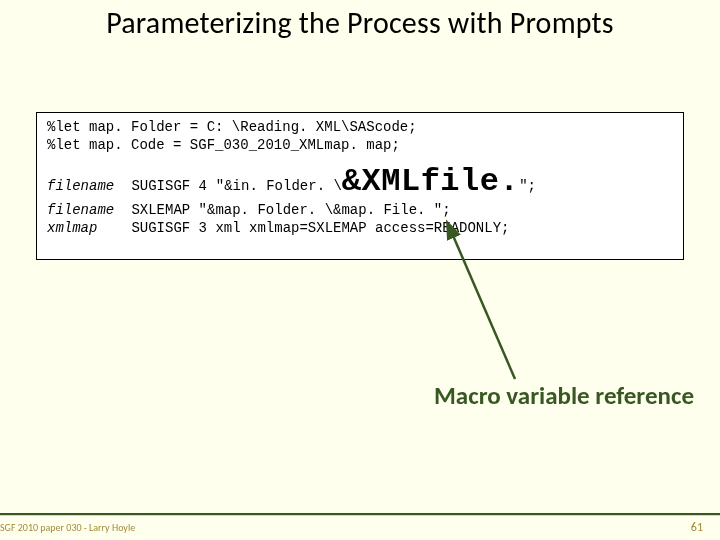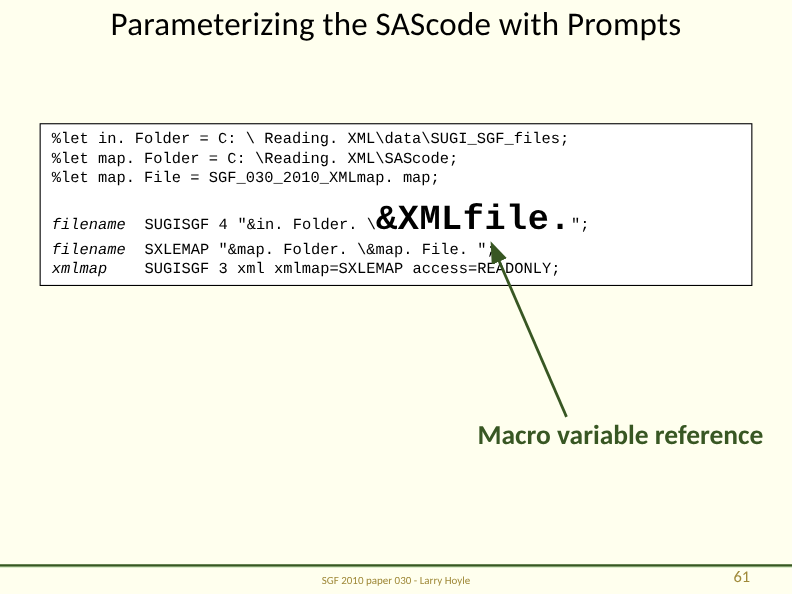--- a/index.html
+++ b/index.html
@@ -66,44 +66,43 @@
     bottom: 24px;
     width: 100%;
     height: 3px;
     background: #c5e0b3;
     border-top: 2px solid #385723;
   }
   .footer-center {
     position: absolute;
     bottom: 6px;
     width: 100%;
-    text-align: center;
+    text-align: left;
     font-size: 10px;
     color: #a08a3a;
     margin-top: 26px;
   }
   .footer-right {
     position: absolute;
     bottom: 6px;
-    right: 38px;
-    font-size: 15px;
+    right: 17px;
+    font-size: 12px;
     color: #a08a3a;
   }
 </style>
 </head>
 <body>
 
 <div class="title">
-  <span>Parameterizing the SAScode with Prompts</span><br>
+  <span>Parameterizing the Process with Prompts</span><br>
 </div>
 
 <div class="codebox">
-  <div class="row">%let in. Folder = C: \ Reading. XML\data\SUGI_SGF_files;</div>
   <div class="row">%let map. Folder = C: \Reading. XML\SAScode;</div>
-  <div class="row">%let map. File = SGF_030_2010_XMLmap. map;</div>
+  <div class="row">%let map. Code = SGF_030_2010_XMLmap. map;</div>
   <div class="gap"></div>
   <div class="row">
     <span class="kw2">filename</span>
     <span class="fn">SUGISGF 4</span>
     <span>"&amp;in. Folder. \</span><span class="big">&amp;XMLfile.</span><span>";</span>
   </div>
   <div class="row">
     <span class="kw2">filename</span>
     <span>SXLEMAP "&amp;map. Folder. \&amp;map. File. ";</span>
   </div>

